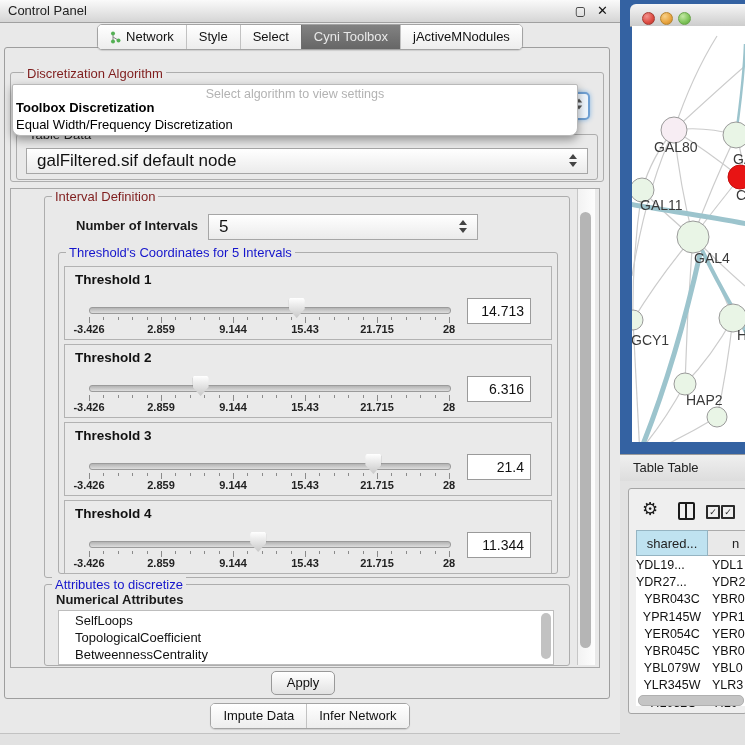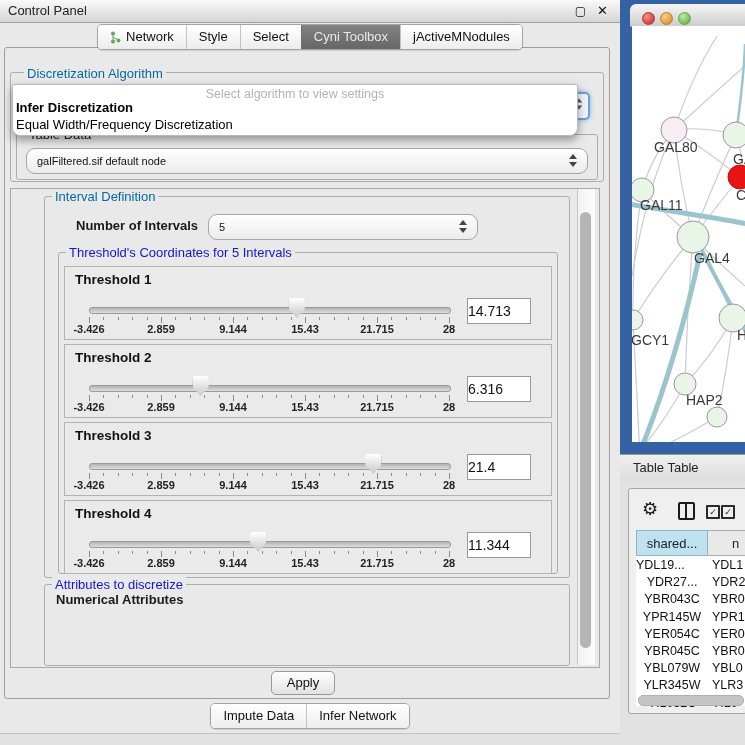--- a/index.html
+++ b/index.html
@@ -19,25 +19,25 @@
   #bottom-tabs{top:703px;}
   .seg-control{display:flex;border:1px solid #a3a3a3;border-radius:5px;overflow:hidden;background:#fff;height:24px;box-shadow:0 1px 1px rgba(0,0,0,0.12);}
   .seg{display:flex;align-items:center;gap:5px;padding:0 12px;line-height:24px;font-size:13px;color:#111;background:linear-gradient(#ffffff,#ededed);border-left:1px solid #c2c2c2;cursor:default;white-space:nowrap;}
   .seg:first-child{border-left:none;}
   .seg.sel{background:linear-gradient(#828282,#666666);color:#e9e9e9;border-left-color:#6f6f6f;}
 
   #content{left:4px;top:47px;width:604px;height:650px;border:1px solid #9e9e9e;border-radius:3px;background:#e9e9e9;}
 
   .groupbox{position:absolute;border:1px solid #adadad;border-radius:3px;}
   .group-title{position:absolute;font-size:13px;background:#e9e9e9;padding:0 3px;white-space:nowrap;}
-  .gt-green{color:#0369a1;}
+  .gt-green{color:#7f1d1d;}
   .gt-blue{color:#1515cc;}
   .gt-dark{color:#222;}
 
-  .combo{position:absolute;background:linear-gradient(#ffffff,#ebebeb);border:1px solid #a6a6a6;border-radius:9px;font-size:11px;color:#111;}
+  .combo{position:absolute;background:linear-gradient(#ffffff,#ebebeb);border:1px solid #a6a6a6;border-radius:0;font-size:17px;color:#111;}
   .combo .cv{position:absolute;left:10px;top:0;line-height:24px;}
   .combo-arrows{position:absolute;right:9px;top:5px;width:9px;}
   .car-up{width:0;height:0;border-left:4px solid transparent;border-right:4px solid transparent;border-bottom:5px solid #444;margin-bottom:3px;}
   .car-dn{width:0;height:0;border-left:4px solid transparent;border-right:4px solid transparent;border-top:5px solid #444;}
 
   #algo-arrow{left:564px;top:92px;width:22px;height:24px;background:#eef5fc;border:2px solid #6f9fd2;border-radius:5px;box-shadow:0 0 5px #86b6e2;z-index:10;}
   #algo-arrow .combo-arrows{right:4px;top:4px;}
   #algo-arrow .car-up{border-bottom-color:#555;margin-bottom:2px;transform:scale(0.8);}
   #algo-arrow .car-dn{border-top-color:#555;transform:scale(0.8);}
 
@@ -51,21 +51,21 @@
 
   .bold{font-weight:bold;}
   #num-label{left:76px;top:218px;font-size:13px;font-weight:bold;}
 
   .thr-box{position:absolute;left:64px;width:486px;height:72px;border:1px solid #b2b2b2;background:#eaeaea;}
   .thr-label{position:absolute;left:10px;top:5px;font-weight:bold;font-size:13.5px;color:#111;}
   .track{position:absolute;left:24px;top:40px;width:360px;height:5px;background:linear-gradient(#b3b3b3,#dedede);border:1px solid #9b9b9b;border-radius:3px;}
   .thumb{position:absolute;top:31px;width:16px;height:20px;background:linear-gradient(#ffffff,#c8c8c8);clip-path:polygon(8% 0,92% 0,100% 10%,100% 55%,50% 100%,0 55%,0 10%);filter:drop-shadow(0 0 1px #777);}
   .tick{position:absolute;width:1px;background:#8a8a8a;}
   .ticklabel{position:absolute;top:56px;width:48px;text-align:center;font-size:11px;font-weight:bold;color:#222;}
-  .valbox{position:absolute;left:402px;top:31px;width:56px;height:24px;background:#fff;border:1px solid #9a9a9a;font-size:14px;color:#111;text-align:left;line-height:24px;padding-right:6px;}
+  .valbox{position:absolute;left:402px;top:31px;width:56px;height:24px;background:#fff;border:1px solid #9a9a9a;font-size:14px;color:#111;text-align:right;line-height:24px;padding-right:6px;}
 
   #attr-sub{left:56px;top:592px;font-weight:bold;font-size:13px;}
   #attr-list{left:58px;top:610px;width:494px;height:53px;background:#fff;border:1px solid #bdbdbd;overflow:hidden;}
   .attr-item{position:absolute;left:16px;font-size:13px;color:#111;white-space:nowrap;}
   #attr-scroll{position:absolute;right:2px;top:2px;width:10px;height:46px;background:#c2c2c2;border-radius:5px;}
 
   #apply-btn{left:271px;top:671px;width:62px;height:22px;background:linear-gradient(#ffffff,#e2e2e2);border:1px solid #999;border-radius:5px;text-align:center;line-height:22px;font-size:13px;color:#111;}
 
   #bottom-line{left:0;top:733px;width:620px;height:1px;background:#c2c2c2;}
   #bottom-strip{left:0;top:734px;width:620px;height:11px;background:#e2e2e2;}
@@ -151,21 +151,21 @@
   <div class="combo abs" style="left:26px;top:148px;width:560px;height:24px;">
     <span class="cv">galFiltered.sif default node</span>
     <div class="combo-arrows">
         <div class="car-up"></div>
         <div class="car-dn"></div>
       </div>
   </div>
 
   <div id="popup" class="abs">
     <div class="hint">Select algorithm to view settings</div>
-  <div class="popup-item bold" style="top: 15px;">Infer Discretization</div>
+  <div class="popup-item bold" style="top: 15px;">Toolbox Discretization</div>
       <div class="popup-item" style="top: 32px;">Equal Width/Frequency Discretization</div>
     </div>
 
   <div id="scrollc" class="abs"></div>
   <div id="vscroll-track" class="abs"></div>
   <div id="vscroll-thumb" class="abs"></div>
 
   <div class="abs groupbox" style="left:44px;top:196px;width:524px;height:380px;"></div>
   <span class="group-title gt-green" style="left:52px;top:189px;">Interval Definition</span>
   <span class="abs" id="num-label">Number of Intervals</span>
@@ -330,20 +330,26 @@
         <div class="ticklabel" style="left: 216px;">15.43</div>
         <div class="ticklabel" style="left: 288px;">21.715</div>
         <div class="ticklabel" style="left: 360px;">28</div>
         <div class="valbox">11.344</div>
       </div>
     </div>
 
   <div class="abs groupbox" style="left:44px;top:584px;width:524px;height:80px;"></div>
   <span class="group-title gt-blue" style="left:52px;top:577px;">Attributes to discretize</span>
   <span class="abs" id="attr-sub">Numerical Attributes</span>
+  <div id="attr-list" class="abs">
+    <div id="attr-scroll"></div>
+  <div class="attr-item" style="top: 2px;">SelfLoops</div>
+      <div class="attr-item" style="top: 19px;">TopologicalCoefficient</div>
+      <div class="attr-item" style="top: 36px;">BetweennessCentrality</div>
+    </div>
 
   <div id="apply-btn" class="abs">
     <span>Apply</span>
   </div>
 
   <div class="abs tabwrap" id="bottom-tabs">
     <div class="seg-control" id="bottom-seg">
         <div class="seg">
           <span>Impute Data</span>
         </div>
@@ -416,21 +422,21 @@
   <span class="abs" id="gear-ic">⚙</span>
   <div class="abs" id="split-ic"></div>
   <div class="abs cb-ic" id="cb1">✓</div>
   <div class="abs cb-ic" id="cb2">✓</div>
   <div id="tbl-white" class="abs"></div>
   <div class="hdr-cell" id="hdr1">shared...</div>
   <div class="hdr-cell" id="hdr2">n</div>
   <div id="tbl-rows">
       <div class="tcell abs" style="left: 636px; top: 557px; width: 72px; text-align: left;">YDL19...</div>
       <div class="tcell abs" style="left: 712px; top: 557px; width: 34px; overflow: hidden;">YDL1</div>
-      <div class="tcell abs" style="left: 636px; top: 574.2px; width: 72px; text-align: center;">YDR27...</div>
+      <div class="tcell abs" style="left: 636px; top: 574.2px; width: 72px; ">YDR27...</div>
       <div class="tcell abs" style="left: 712px; top: 574.2px; width: 34px; overflow: hidden;">YDR2</div>
       <div class="tcell abs" style="left: 636px; top: 591.4px; width: 72px; text-align: center;">YBR043C</div>
       <div class="tcell abs" style="left: 712px; top: 591.4px; width: 34px; overflow: hidden;">YBR0</div>
       <div class="tcell abs" style="left: 636px; top: 608.6px; width: 72px; text-align: center;">YPR145W</div>
       <div class="tcell abs" style="left: 712px; top: 608.6px; width: 34px; overflow: hidden;">YPR1</div>
       <div class="tcell abs" style="left: 636px; top: 625.8px; width: 72px; text-align: center;">YER054C</div>
       <div class="tcell abs" style="left: 712px; top: 625.8px; width: 34px; overflow: hidden;">YER0</div>
       <div class="tcell abs" style="left: 636px; top: 643px; width: 72px; text-align: center;">YBR045C</div>
       <div class="tcell abs" style="left: 712px; top: 643px; width: 34px; overflow: hidden;">YBR0</div>
       <div class="tcell abs" style="left: 636px; top: 660.2px; width: 72px; text-align: center;">YBL079W</div>

